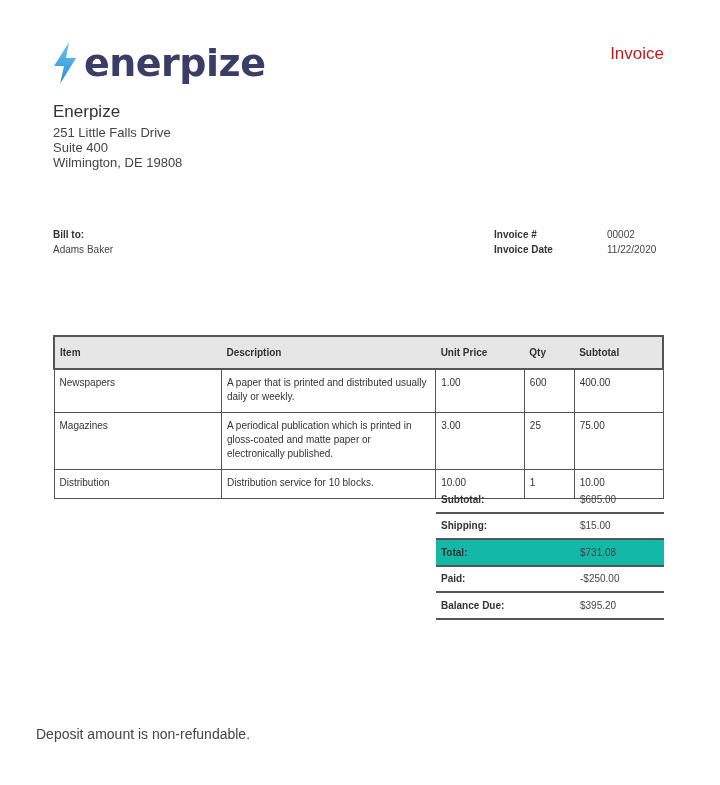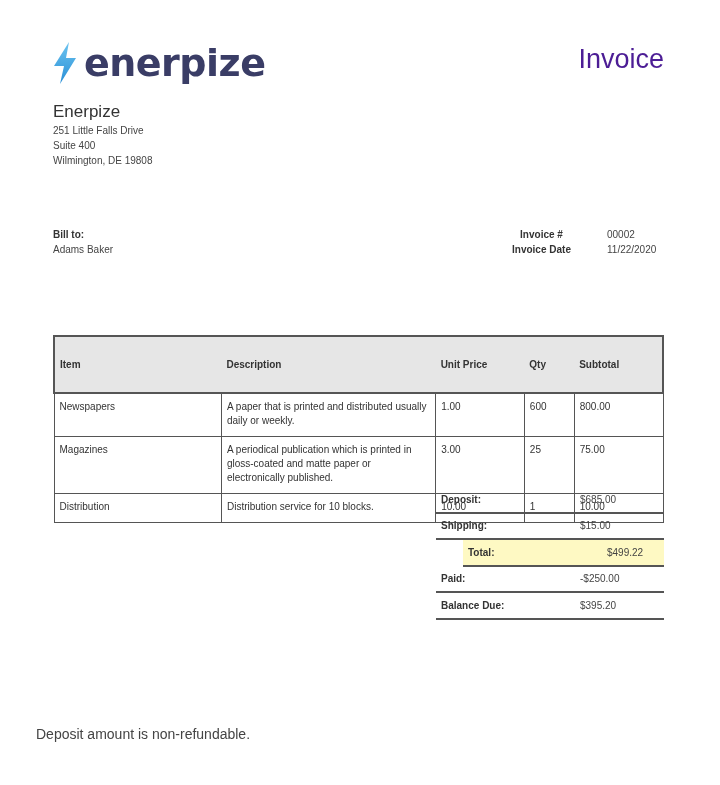--- a/index.html
+++ b/index.html
@@ -2,40 +2,40 @@
 <html><head>
 <meta charset="utf-8">
 <style>
   html, body { margin: 0; padding: 0; background: #ffffff; }
   body { width: 720px; height: 785px; position: relative; overflow: hidden;
          font-family: "Liberation Sans", sans-serif; color: #333; }
   .abs { position: absolute; }
   .logo { left: 52px; top: 42px; display: flex; align-items: center; }
   .logo-text { font-family: "DejaVu Sans", sans-serif; font-weight: bold; font-size: 38px;
                color: #3a3d66; letter-spacing: -0.5px; margin-left: 6px; line-height: 40px; }
-  .doc-title { right: 56px; top: 44px; font-size: 27px; color: #4c1d95; }
+  .doc-title { right: 56px; top: 44px; font-size: 17px; color: #b91c1c; }
   .company-name { left: 53px; top: 102px; font-size: 17px; color: #333; }
-  .addr { left: 53px; font-size: 10px; color: #444; }
+  .addr { left: 53px; font-size: 13px; color: #444; }
   .bill-label { left: 53px; top: 229px; font-size: 10px; font-weight: bold; color: #333; }
   .bill-name { left: 53px; top: 244px; font-size: 10px; color: #444; }
   .meta-row { font-size: 10px; }
-  .meta-label { width: 95px; text-align: center; font-weight: bold; color: #333; }
+  .meta-label { width: 95px; text-align: left; font-weight: bold; color: #333; }
   .meta-val { left: 607px; color: #444; }
   table.items { position: absolute; left: 53px; top: 335px; width: 611px;
                 border-collapse: collapse; font-size: 10px; color: #333; }
   table.items th { background: #e6e6e6; text-align: left; font-weight: bold;
-                   padding: 22px 5px; border-top: 2px solid #555; border-bottom: 2px solid #555; }
+                   padding: 10px 5px; border-top: 2px solid #555; border-bottom: 2px solid #555; }
   table.items th:first-child { border-left: 2px solid #555; }
   table.items th:last-child { border-right: 2px solid #555; }
   table.items td { vertical-align: top; padding: 6px 5px 8px 5px; border: 1.5px solid #555; line-height: 14px; }
   .totals { position: absolute; left: 436px; top: 487px; width: 228px; font-size: 10px; }
   .trow { height: 24.5px; display: flex; align-items: center; border-bottom: 2px solid #555; }
   .trow .tl { width: 139px; padding-left: 5px; font-weight: bold; color: #333; }
   .trow .tv { color: #444; }
-  .trow.shaded { background: #fef9c3; margin-left: 27px; }
+  .trow.shaded { background: #14b8a6; }
   .footer-note { left: 36px; top: 726px; font-size: 14px; color: #444; }
 </style>
 </head>
 <body>
 
 <div class="abs logo">
   <svg width="26" height="42" viewBox="0 0 26 42">
     <defs>
       <linearGradient id="boltg" x1="0" y1="0" x2="0" y2="1">
         <stop offset="0" stop-color="#6cc4f0"></stop>
@@ -78,51 +78,51 @@
       <th>Qty</th>
       <th>Subtotal</th>
     </tr>
   </thead>
   <tbody>
     <tr>
       <td>Newspapers</td>
       <td>A paper that is printed and distributed usually daily or weekly.</td>
       <td>1.00</td>
       <td>600</td>
-      <td>800.00</td>
+      <td>400.00</td>
     </tr>
     <tr>
       <td>Magazines</td>
       <td>A periodical publication which is printed in gloss-coated and matte paper or electronically published.</td>
       <td>3.00</td>
       <td>25</td>
       <td>75.00</td>
     </tr>
     <tr>
       <td>Distribution</td>
       <td>Distribution service for 10 blocks.</td>
       <td>10.00</td>
       <td>1</td>
       <td>10.00</td>
     </tr>
   </tbody>
 </table>
 
 <div class="totals">
   <div class="trow">
-    <span class="tl">Deposit:</span>
+    <span class="tl">Subtotal:</span>
     <span class="tv">$685.00</span>
   </div>
   <div class="trow">
     <span class="tl">Shipping:</span>
     <span class="tv">$15.00</span>
   </div>
   <div class="trow shaded">
     <span class="tl">Total:</span>
-    <span class="tv">$499.22</span>
+    <span class="tv">$731.08</span>
   </div>
   <div class="trow">
     <span class="tl">Paid:</span>
     <span class="tv">-$250.00</span>
   </div>
   <div class="trow">
     <span class="tl">Balance Due:</span>
     <span class="tv">$395.20</span>
   </div>
 </div>

